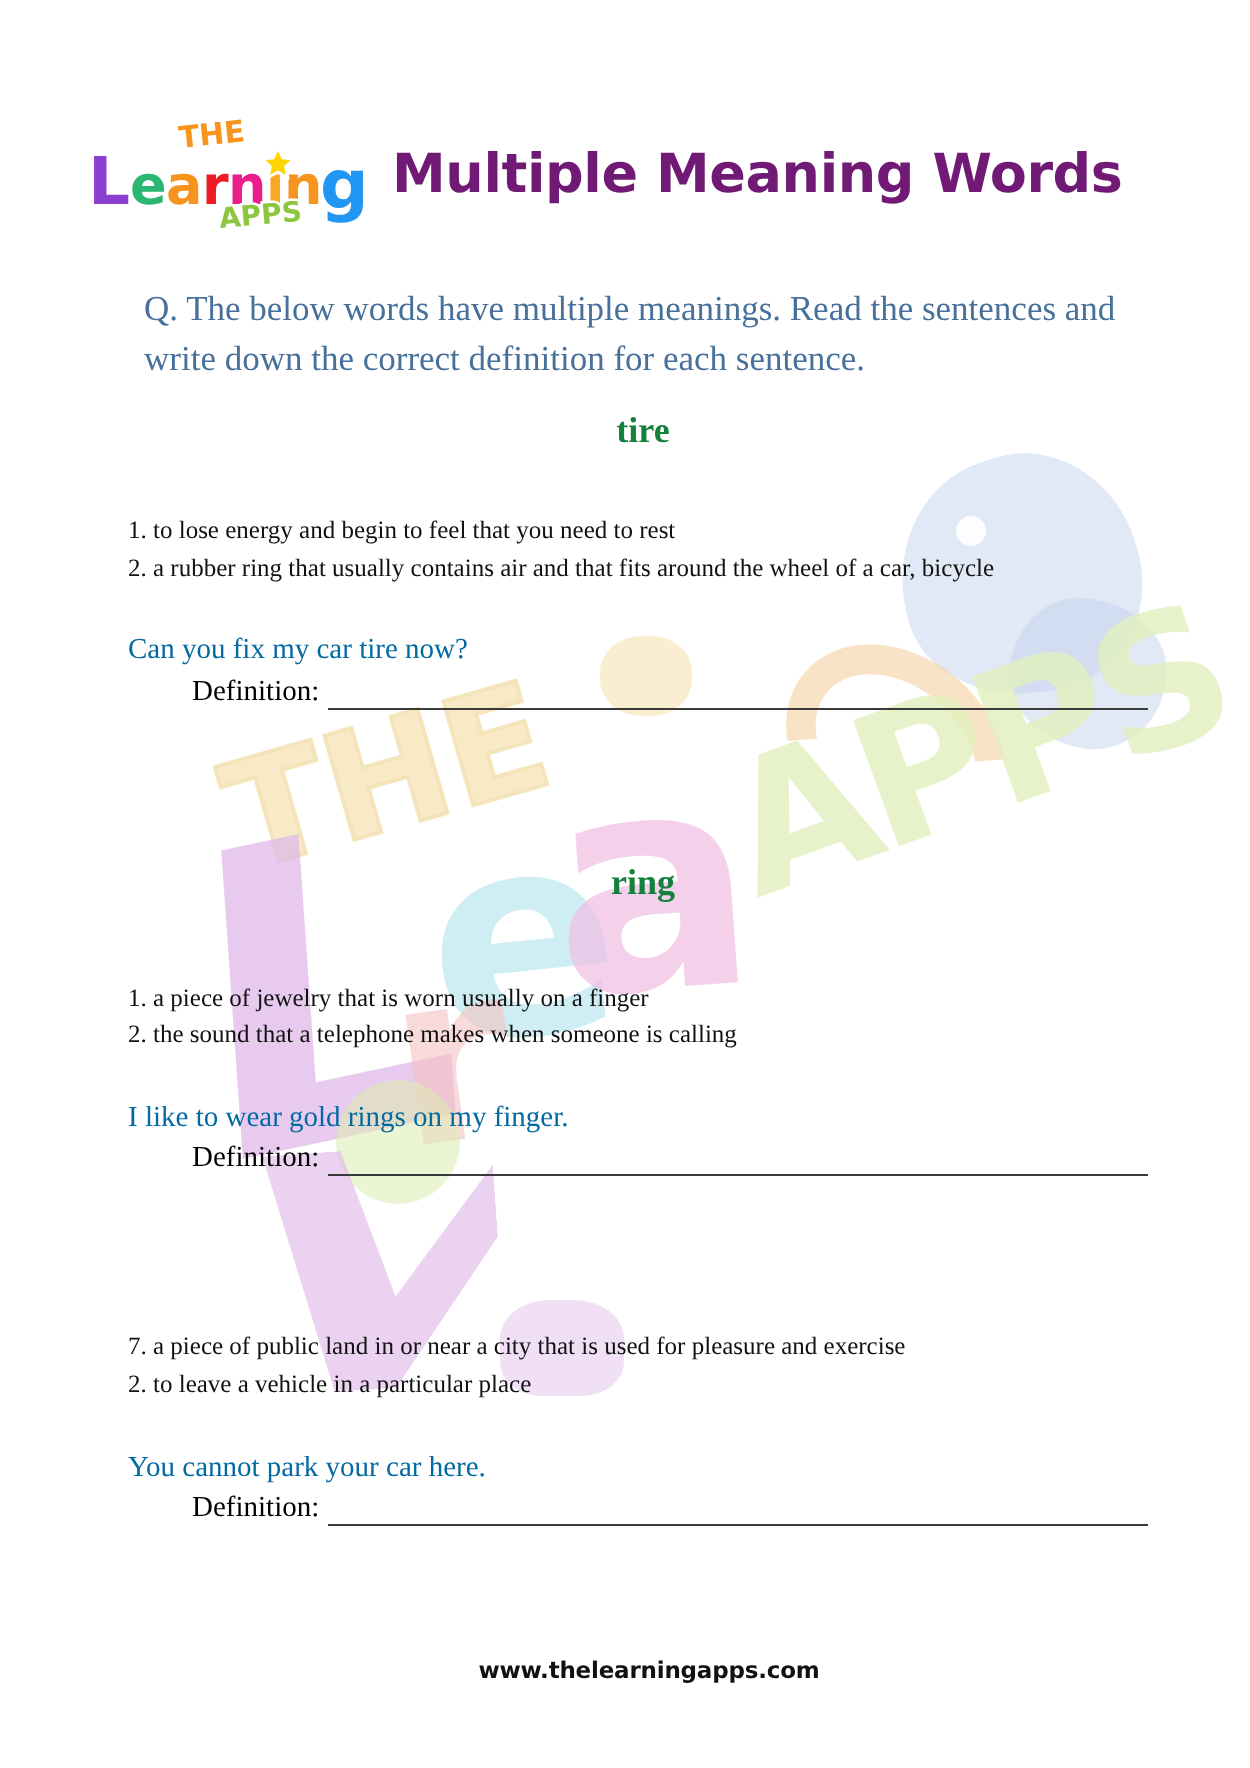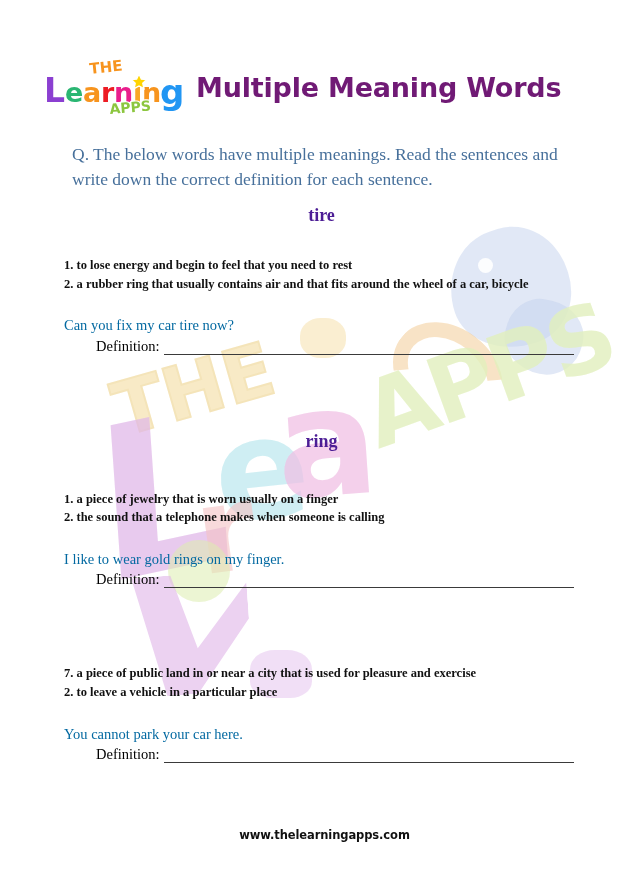--- a/index.html
+++ b/index.html
@@ -208,30 +208,29 @@
   
   .sections {
     position: relative;
     z-index: 2;
   }
   .word-block { position: relative; }
   .word-heading {
     text-align: center;
     font-size: 18px;
     font-weight: bold;
-    color: #4c1d95;
+    color: #15803d;
     margin: 0;
     padding-left: 18px;
   }
   .defs {
     margin: 0 40px 0 64px;
     font-size: 12.5px;
     line-height: 1.5;
     color: #111111;
-    font-weight: bold;
   }
   .defs div { white-space: normal; }
   .sentence {
     margin: 0 40px 0 64px;
     font-size: 14.5px;
     color: #0369a1;
     line-height: 1.4;
   }
   .definition-row {
     margin: 0 0 0 64px;

